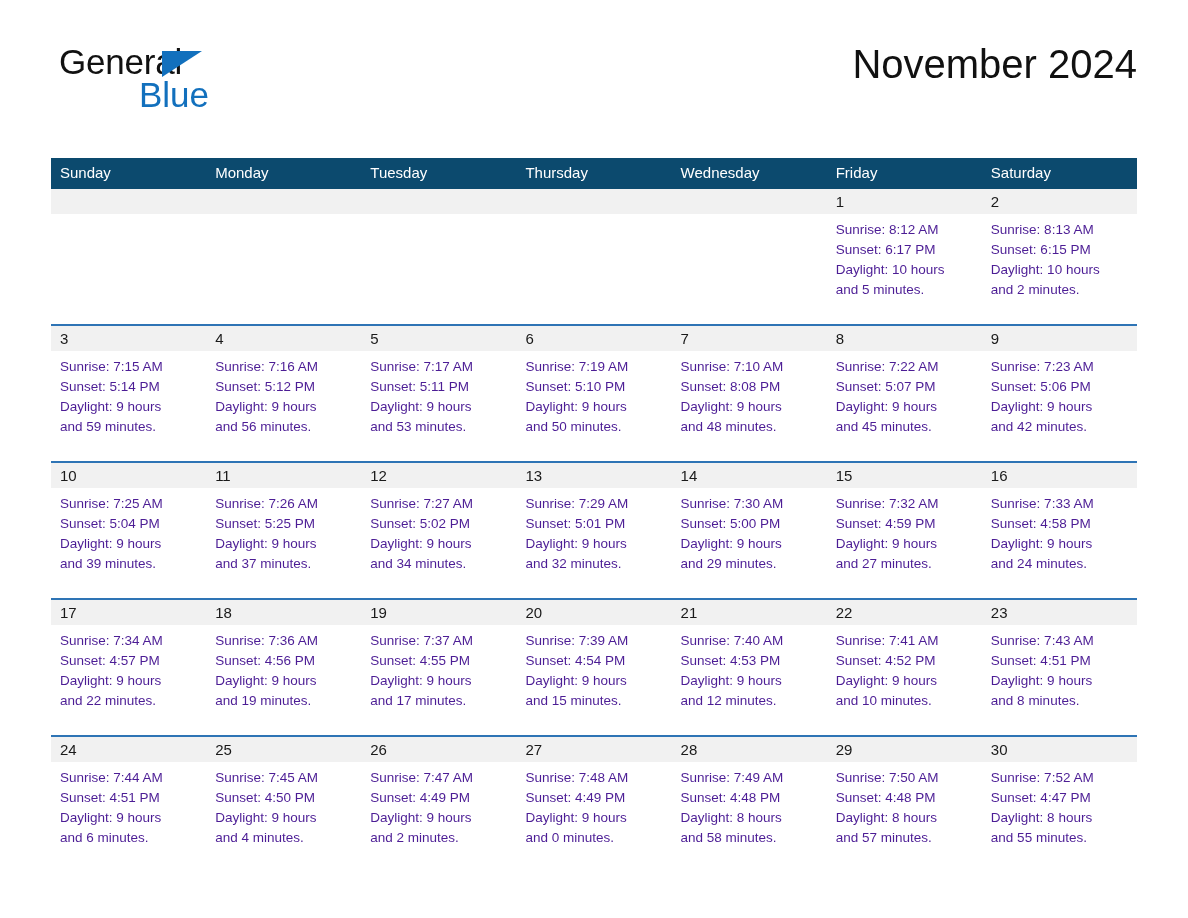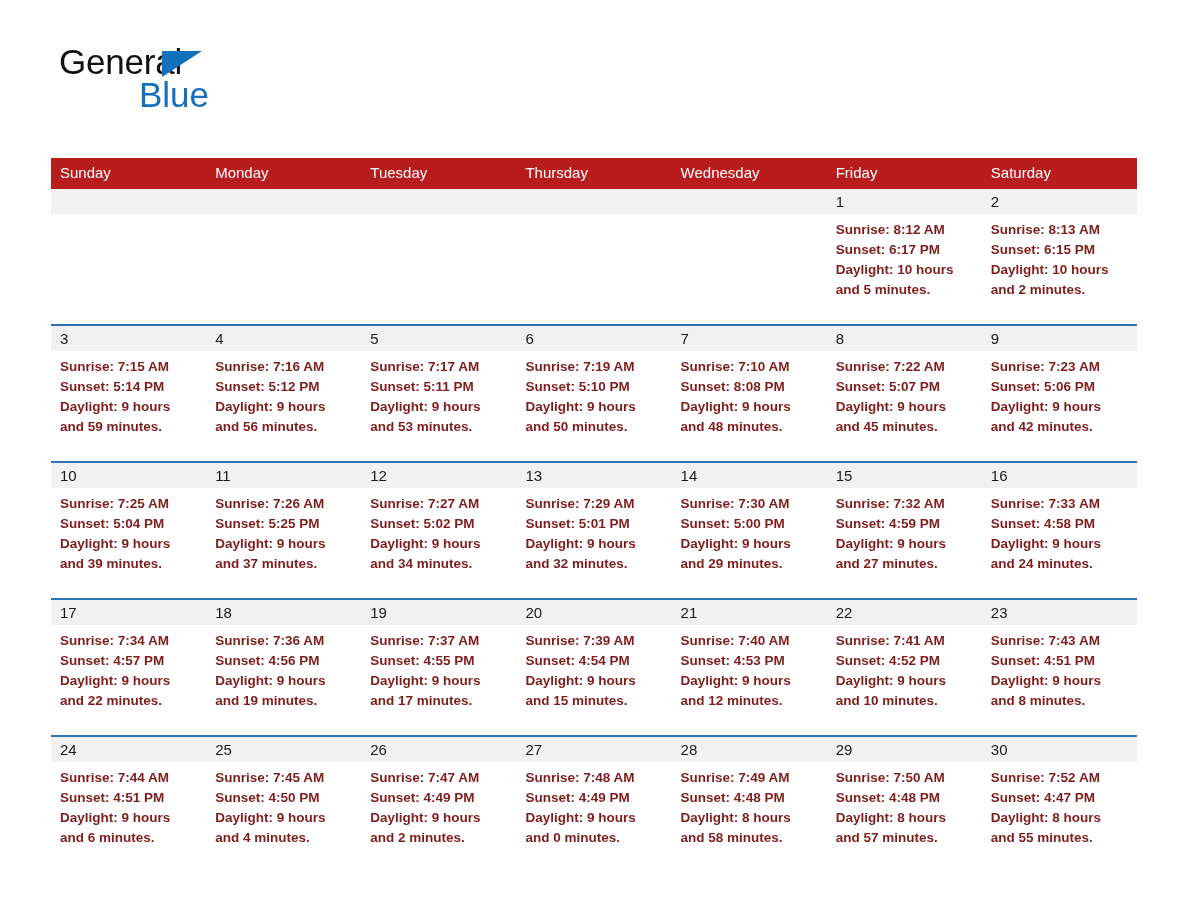--- a/index.html
+++ b/index.html
@@ -95,21 +95,21 @@
   
   .calendar {
     position: absolute;
     left: 51px;
     top: 158px;
     width: 1086px;
   }
 
   .weekday-row {
     display: flex;
-    background: #b91c1c;
+    background: #0c4a6e;
   }
   .weekday-cell {
     flex: 1 1 0;
     box-sizing: border-box;
     padding: 5px 0 6px 9px;
     color: #ffffff;
     font-size: 15px;
     line-height: 20px;
     font-weight: 400;
   }
@@ -138,39 +138,39 @@
     line-height: 22px;
     color: #1a1a1a;
   }
   .day-cell.empty .day-number-band {
     background: #f1f1f1;
   }
   .day-info {
     padding: 6px 0 0 9px;
     font-size: 13.5px;
     line-height: 20px;
-    color: #7f1d1d;
-    font-weight: bold;
+    color: #4c1d95;
   }
   .day-info div { white-space: nowrap; }
 </style>
 </head>
 <body>
 
 <div class="page">
 
   <div class="header">
 
     <div class="brand">
       <span class="brand-general">General</span>
       <span class="brand-tri"></span>
       <span class="brand-blue">Blue</span>
     </div>
 
     <div class="title-block">
+      <div class="month-title">November 2024</div>
     </div>
 
   </div>
 
   <div class="calendar">
     <div class="weekday-row">
       <div class="weekday-cell">Sunday</div>
       <div class="weekday-cell">Monday</div>
       <div class="weekday-cell">Tuesday</div>
       <div class="weekday-cell">Thursday</div>

